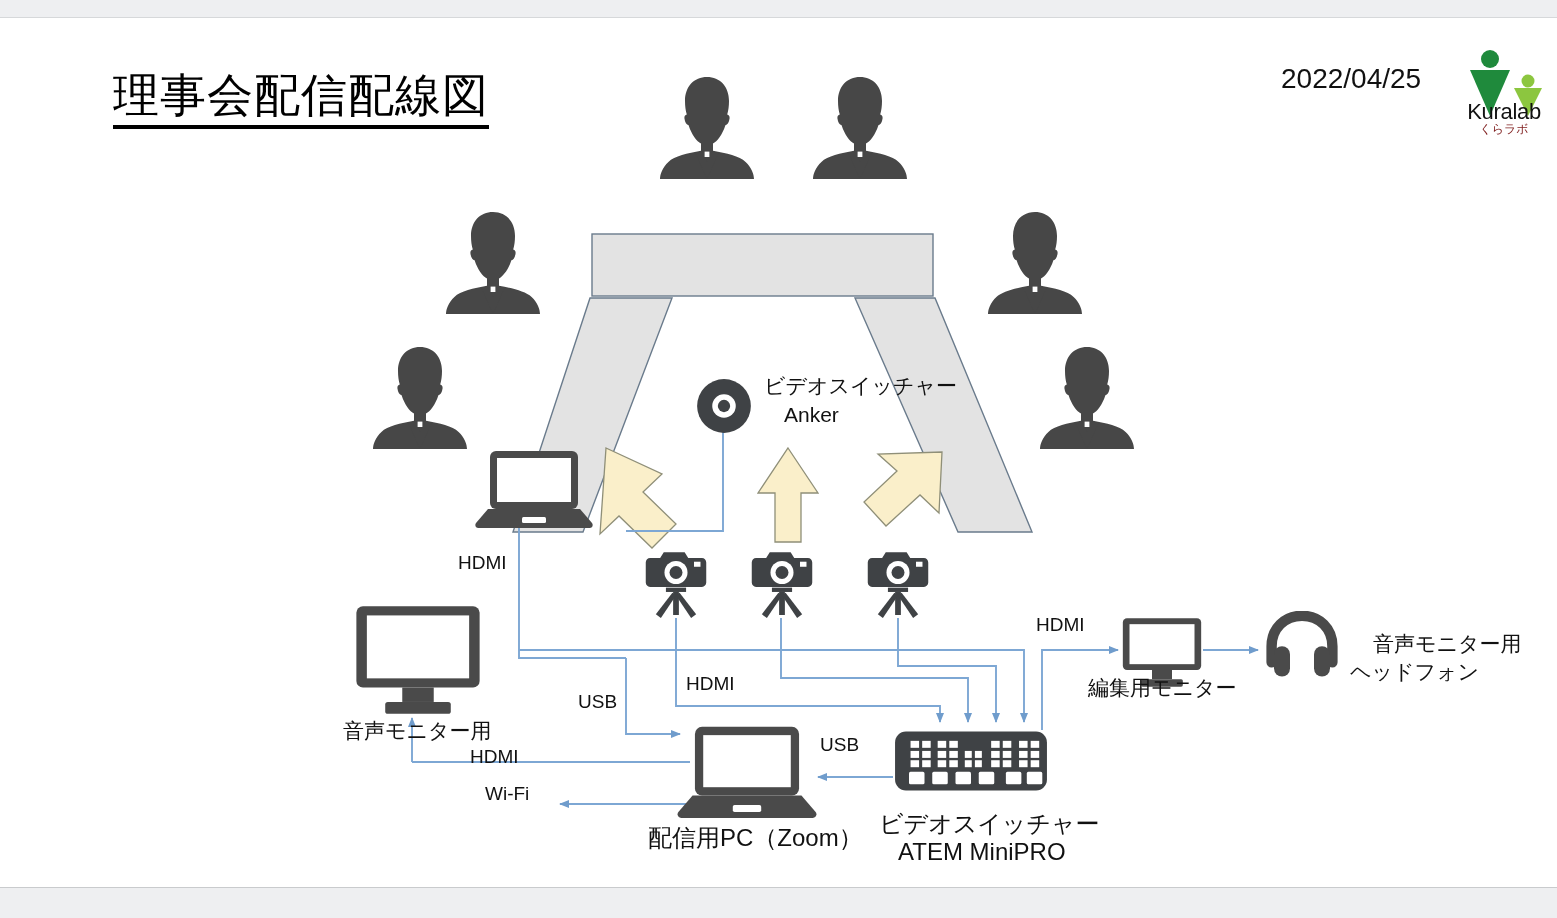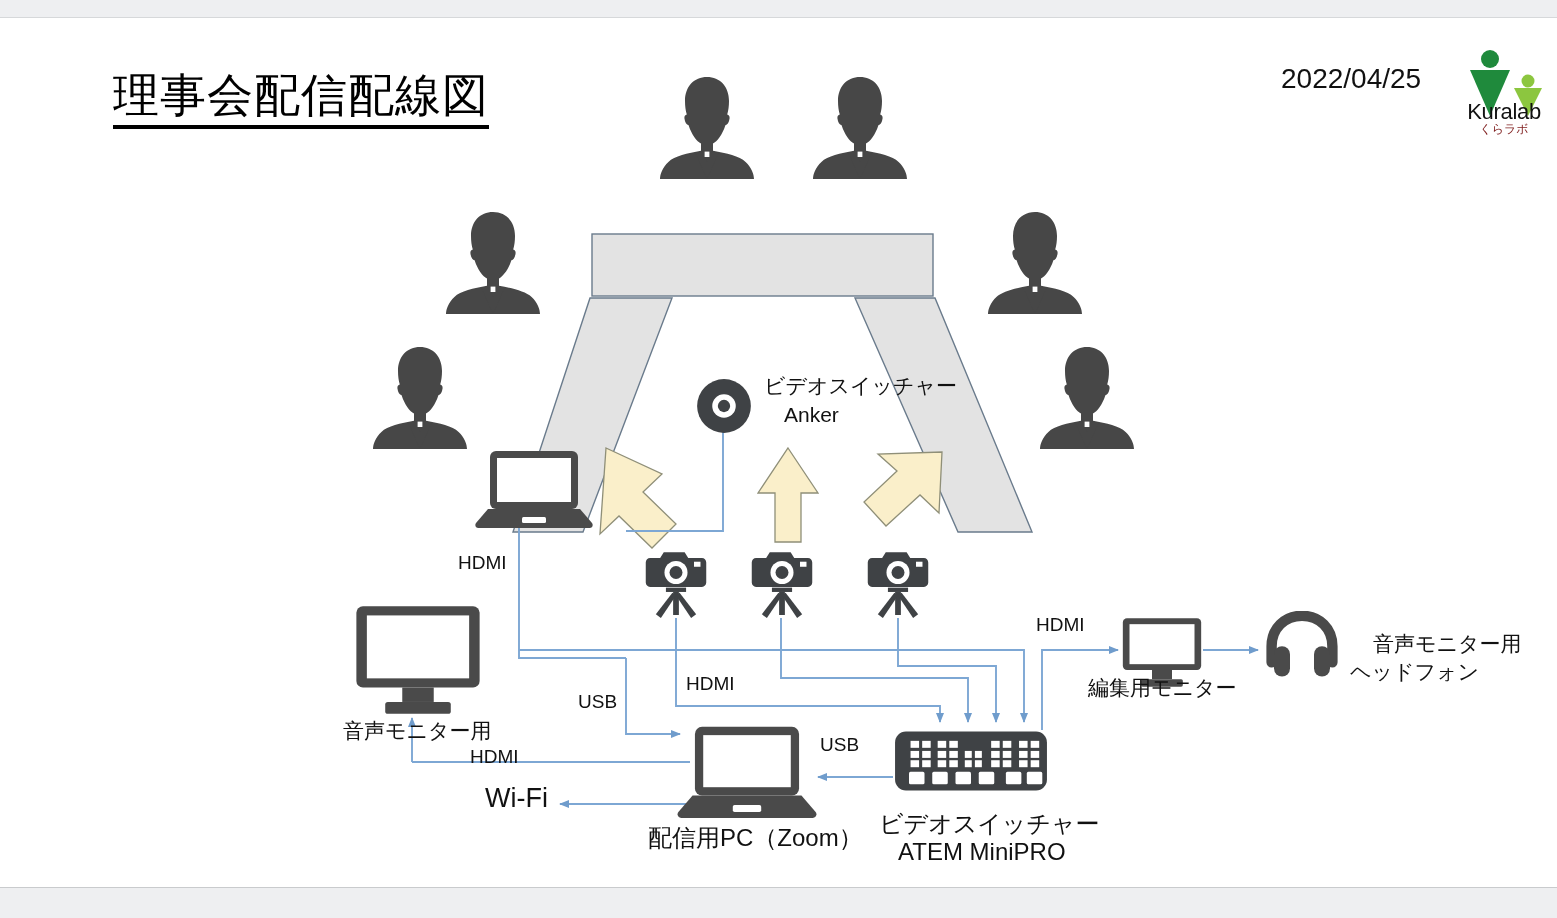--- a/index.html
+++ b/index.html
@@ -92,21 +92,21 @@
   
   .lbl {
     position: absolute;
     color: #111111;
     white-space: pre;
     line-height: 1.22;
   }
   .lbl.en { font-size: 19px; }
   .lbl.jp { font-size: 21px; }
   .lbl.jp-big { font-size: 24px; }
-  .lbl.wifi { font-size: 27px; }
+  .lbl.wifi { font-size: 19px; }
 </style>
 </head>
 <body>
 
 <div id="page">
 
   <div class="chrome-band top"></div>
   <div class="chrome-band bottom"></div>
 
   <div class="slide">

